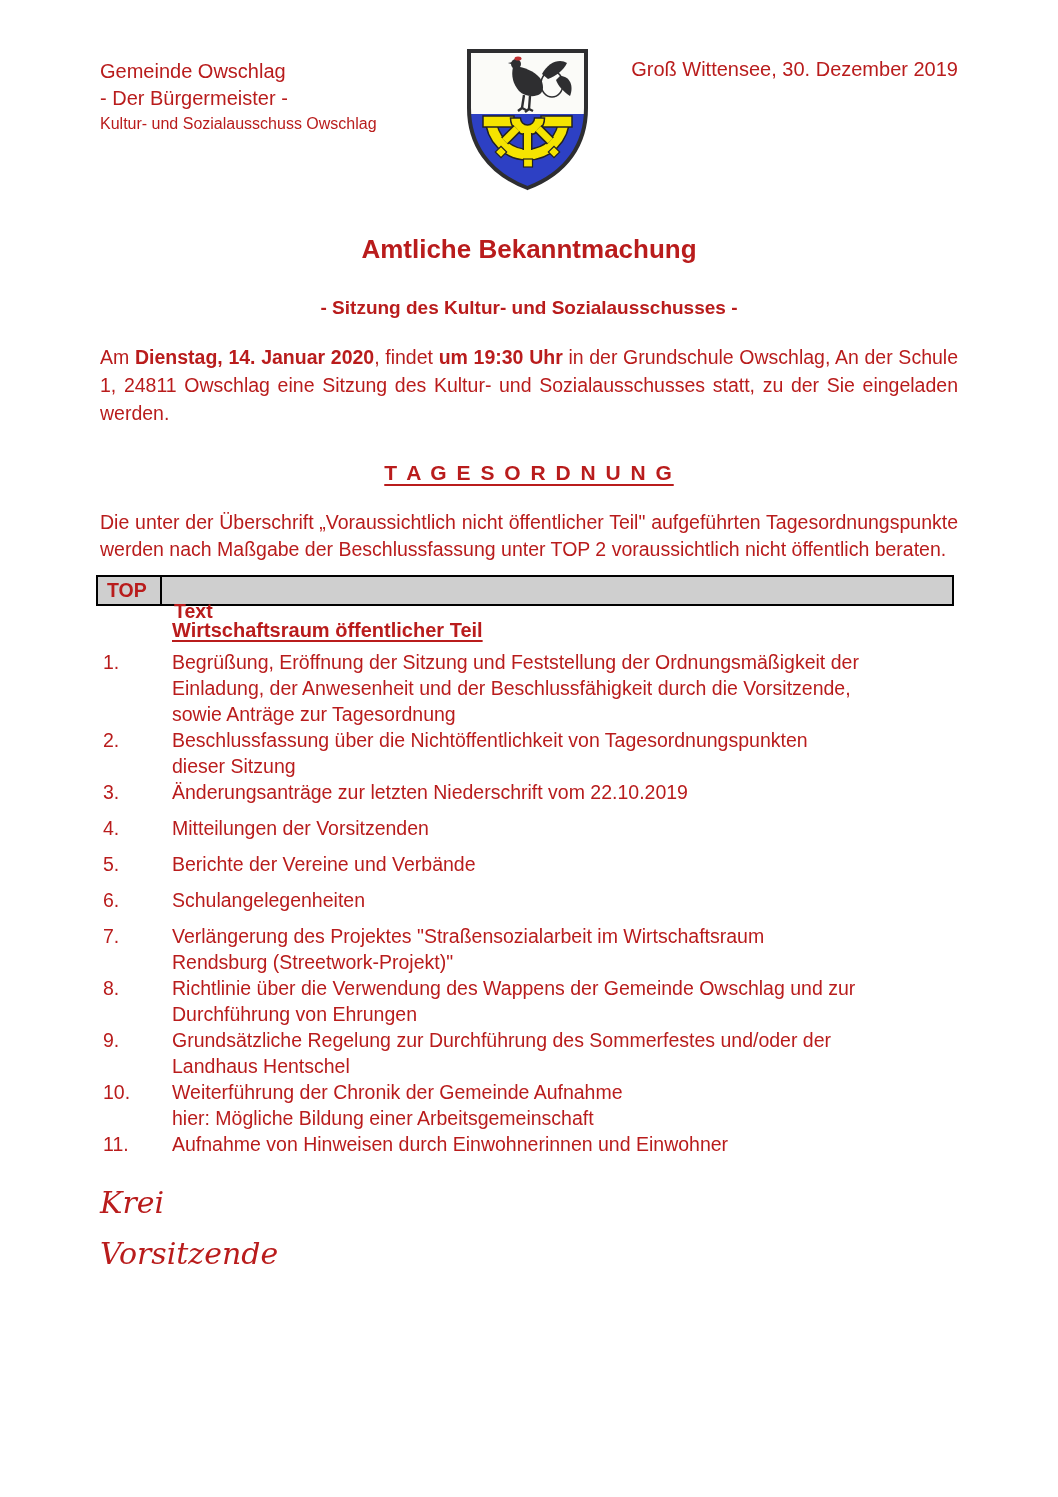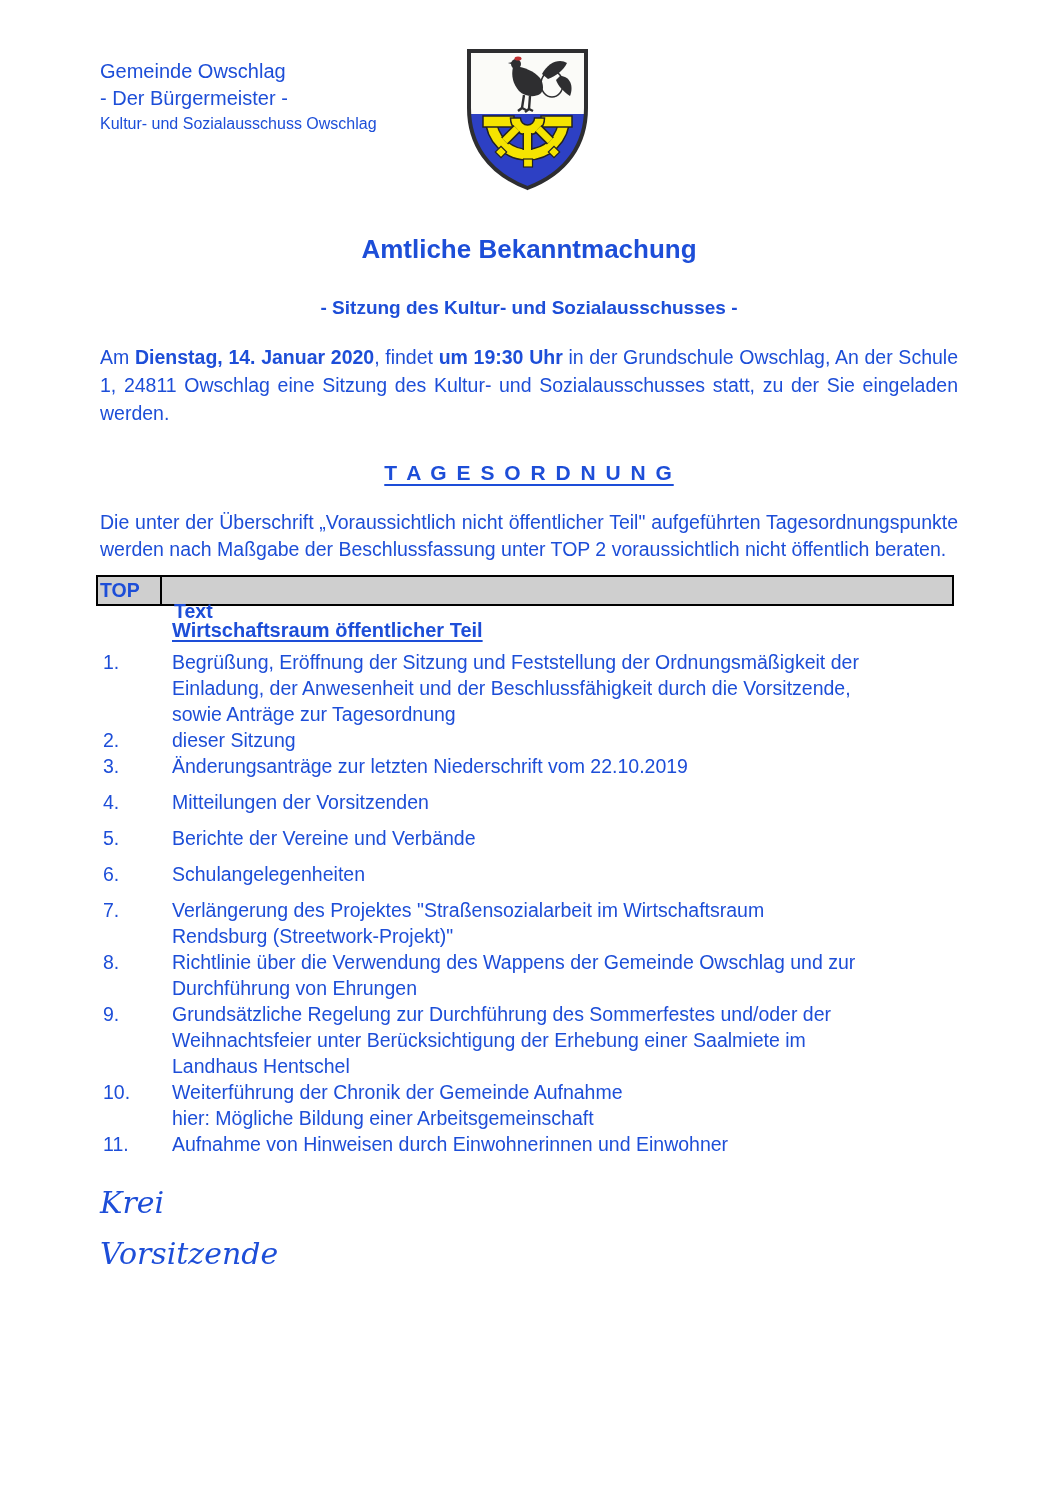--- a/index.html
+++ b/index.html
@@ -1,21 +1,21 @@
 <!DOCTYPE html>
 <html><head>
 <meta charset="utf-8">
 <style>
   * { box-sizing: border-box; }
   html, body { margin: 0; padding: 0; background: #ffffff; }
   .page {
     position: relative;
     width: 1058px; height: 1368px;
     background: #ffffff;
-    color: #1d4ed8;
+    color: #b91c1c;
     font-family: "Liberation Sans", sans-serif;
     padding: 46px 100px 0 100px;
     overflow: hidden;
   }
   .header { position: relative; height: 150px; }
   .sender { position: absolute; left: 0; top: 12px; }
   .sender-line1, .sender-line2 { font-size: 20px; line-height: 27px; }
   .sender-line3 { font-size: 16px; line-height: 24px; font-weight: normal; }
   .coat { position: absolute; left: 364px; top: 0; width: 127px; height: 148px; }
   .dateline { position: absolute; right: 0; top: 12px; font-size: 20px; }
@@ -30,21 +30,21 @@
   }
   .note { margin: 24px 0 0 0; font-size: 19.5px; line-height: 27px; text-align: justify; }
 
   .table-head {
     margin: 12px 0 0 -4px; width: 858px; height: 31px;
     border: 2px solid #000; background: #cfcfcf;
     display: flex; align-items: center;
     font-weight: bold; font-size: 19.5px;
   }
   .th-top { width: 64px; height: 100%; border-right: 2px solid #000;
-    display: flex; align-items: center; padding-left: 2px; }
+    display: flex; align-items: center; padding-left: 9px; }
   .th-text { padding-left: 12px; margin-top: 41px; }
 
   .section-heading-row { margin: 13px 0 7px 72px; }
   .section-heading {
     font-weight: bold; font-size: 20px;
     text-decoration: underline; text-decoration-thickness: 2px; text-underline-offset: 3px;
   }
   .agenda-list { }
   .agenda-row { display: flex; font-size: 19.5px; line-height: 26px; }
   .agenda-row.gap-after { margin-bottom: 10px; }
@@ -112,20 +112,21 @@
 
           <g stroke="#2e2e30" stroke-width="2.4" fill="none">
             <path d="M60,49 L58,62 M66,50 L65,63"></path>
             <path d="M58,62 l-4,3 M58,62 l4,2 M65,63 l-4,3 M65,63 l4,2"></path>
           </g>
         </g>
         <path d="M5,5 H122 V62 C122,98 103,127 63.5,142 C24,127 5,98 5,62 Z" fill="none" stroke="#2e2e30" stroke-width="4"></path>
       </svg>
     </div>
 
+    <div class="dateline">Groß Wittensee, 30. Dezember 2019</div>
   </div>
 
   <h1 class="title">Amtliche Bekanntmachung</h1>
   <h2 class="subtitle">- Sitzung des Kultur- und Sozialausschusses -</h2>
 
   <p class="intro"><span>Am </span><b>Dienstag, 14. Januar 2020</b><span>, findet </span><b>um 19:30 Uhr</b><span> in der Grundschule Owschlag, An der Schule 1, 24811 Owschlag eine Sitzung des Kultur- und Sozialausschusses statt, zu der Sie eingeladen werden.</span></p>
 
   <h3 class="agenda-heading">T A G E S O R D N U N G</h3>
 
   <p class="note">Die unter der Überschrift „Voraussichtlich nicht öffentlicher Teil" aufgeführten Tagesordnungspunkte werden nach Maßgabe der Beschlussfassung unter TOP 2 voraussichtlich nicht öffentlich beraten.</p>
@@ -144,20 +145,21 @@
         <div class="agenda-num">1.</div>
         <div class="agenda-text">
           <div>Begrüßung, Eröffnung der Sitzung und Feststellung der Ordnungsmäßigkeit der</div>
           <div>Einladung, der Anwesenheit und der Beschlussfähigkeit durch die Vorsitzende,</div>
           <div>sowie Anträge zur Tagesordnung</div>
         </div>
       </div>
       <div class="agenda-row">
         <div class="agenda-num">2.</div>
         <div class="agenda-text">
+          <div>Beschlussfassung über die Nichtöffentlichkeit von Tagesordnungspunkten</div>
           <div>dieser Sitzung</div>
         </div>
       </div>
       <div class="agenda-row gap-after">
         <div class="agenda-num">3.</div>
         <div class="agenda-text">
           <div>Änderungsanträge zur letzten Niederschrift vom 22.10.2019</div>
         </div>
       </div>
       <div class="agenda-row gap-after">
@@ -189,21 +191,20 @@
         <div class="agenda-num">8.</div>
         <div class="agenda-text">
           <div>Richtlinie über die Verwendung des Wappens der Gemeinde Owschlag und zur</div>
           <div>Durchführung von Ehrungen</div>
         </div>
       </div>
       <div class="agenda-row">
         <div class="agenda-num">9.</div>
         <div class="agenda-text">
           <div>Grundsätzliche Regelung zur Durchführung des Sommerfestes und/oder der</div>
-          <div>Weihnachtsfeier unter Berücksichtigung der Erhebung einer Saalmiete im</div>
           <div>Landhaus Hentschel</div>
         </div>
       </div>
       <div class="agenda-row">
         <div class="agenda-num">10.</div>
         <div class="agenda-text">
           <div>Weiterführung der Chronik der Gemeinde Aufnahme</div>
           <div>hier: Mögliche Bildung einer Arbeitsgemeinschaft</div>
         </div>
       </div>

